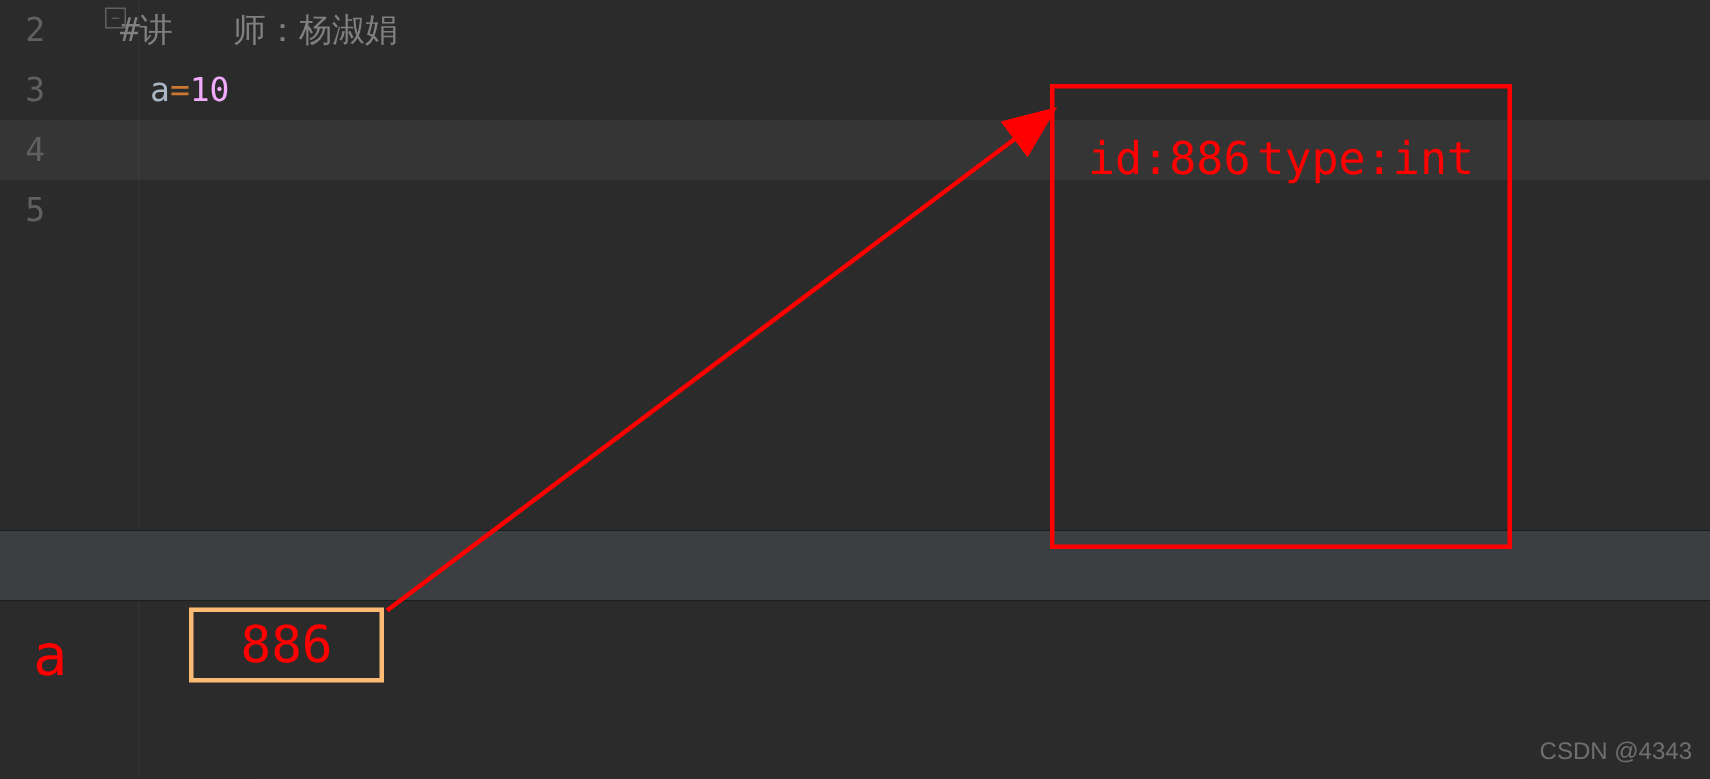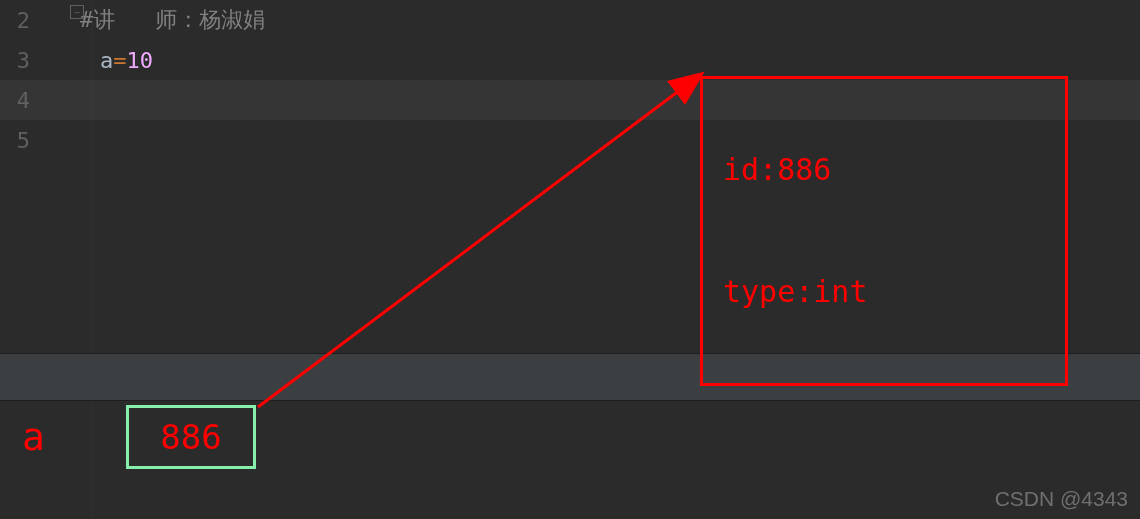--- a/index.html
+++ b/index.html
@@ -65,61 +65,61 @@
       color: #f0abfc;
     }
     .highlight-line {
       background: rgba(255,255,255,0.05);
     }
     .annotation-box-small {
       position: absolute;
       left: 126px;
       top: 405px;
       width: 130px;
-      height: 64px;
-      border: 3px solid #86efac;
+      height: 50px;
+      border: 3px solid #fdba74;
       display: flex;
       align-items: center;
       justify-content: center;
       color: #ff0000;
       font-size: 34px;
       font-family: monospace;
     }
     .annotation-label-a {
       position: absolute;
       left: 22px;
       top: 415px;
       color: #ff0000;
       font-size: 38px;
       font-family: monospace;
     }
     .annotation-box-large {
       position: absolute;
       left: 700px;
-      top: 76px;
-      width: 368px;
+      top: 56px;
+      width: 308px;
       height: 310px;
       border: 3px solid #ff0000;
       color: #ff0000;
       font-size: 30px;
       font-family: monospace;
       padding: 30px 20px;
       display: flex;
-      flex-direction: column;
+      flex-direction: row;
       justify-content: space-around;
     }
     .annotation-box-large div {
       line-height: 1.2;
     }
     .watermark {
       position: absolute;
       right: 12px;
       bottom: 8px;
       color: rgba(180,180,180,0.5);
-      font-size: 21px;
+      font-size: 16px;
       font-family: Arial, sans-serif;
       margin-top: 12px;
     }
     .gutter-line {
       position: absolute;
       left: 92px;
       top: 0;
       bottom: 0;
       width: 1px;
       background: rgba(255,255,255,0.03);

